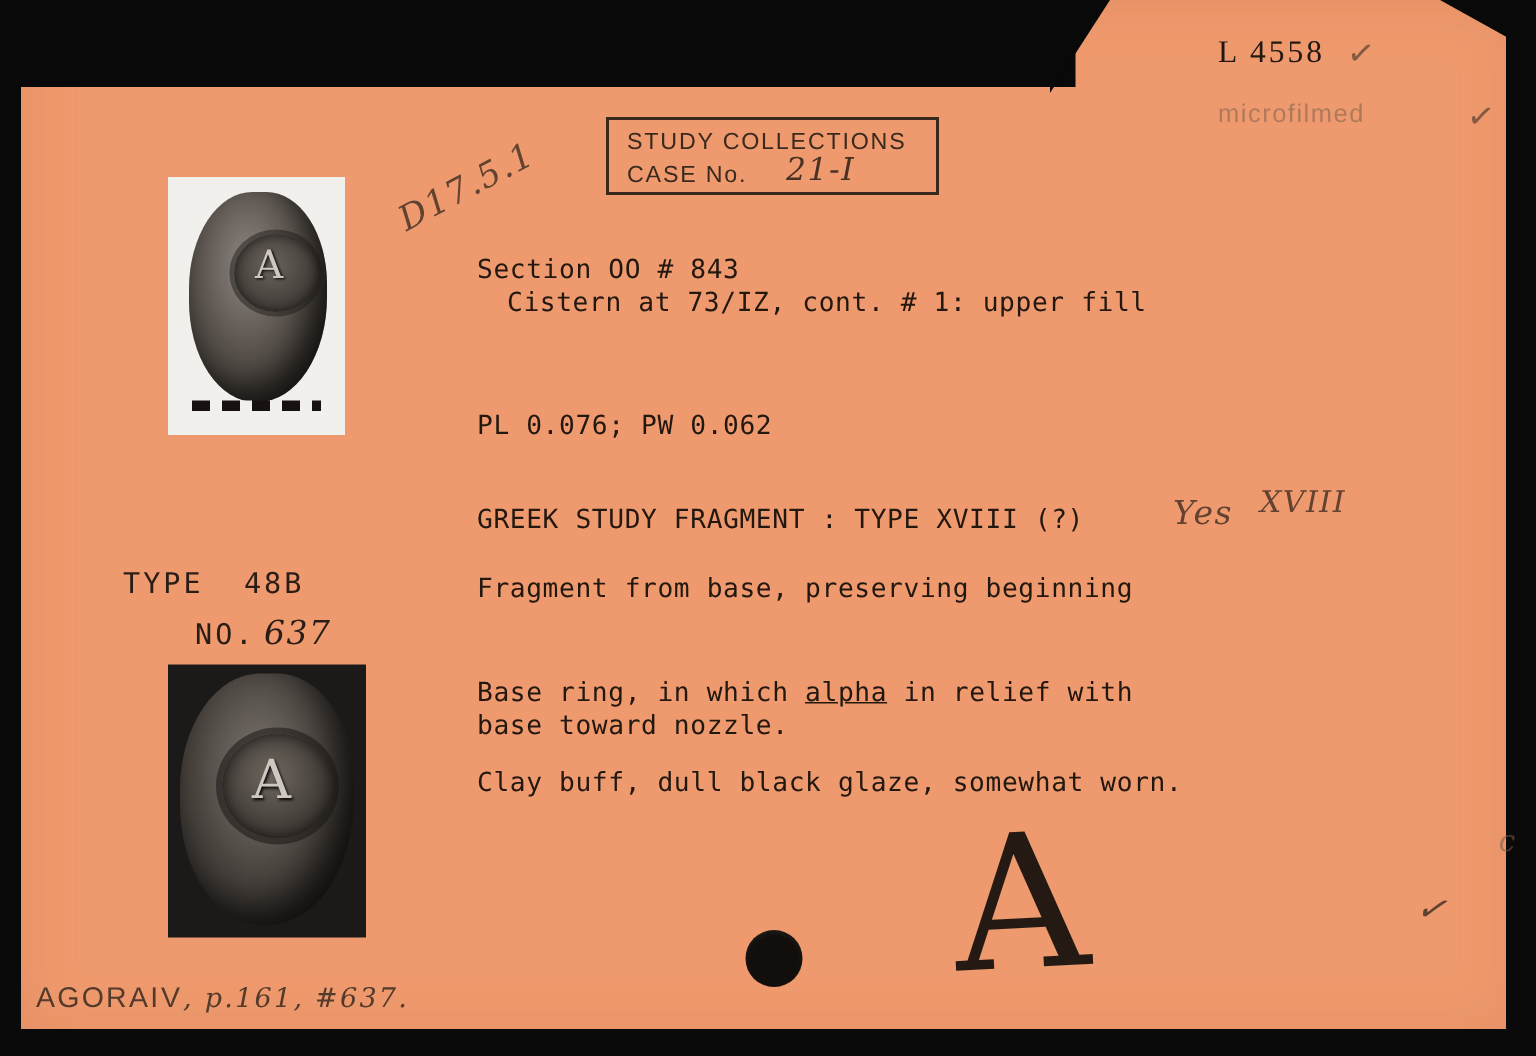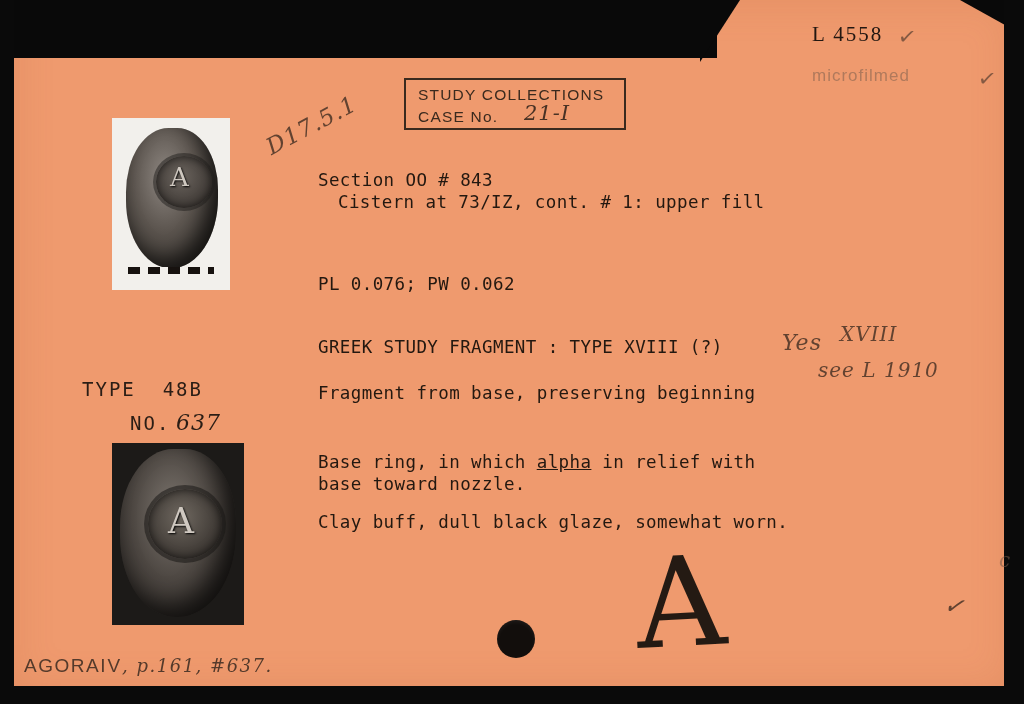--- a/index.html
+++ b/index.html
@@ -301,21 +301,20 @@
 
   <div class="hand hand-note-1">D17.5.1</div>
 
   <div class="typed" style="left:318px; top:168px;">Section OO # 843</div>
   <div class="typed" style="left:318px; top:190px;margin-left:20px;">Cistern at 73/IZ, cont. # 1: upper fill</div>
   <div class="typed" style="left:318px; top:272px;">PL 0.076; PW 0.062</div>
   <div class="typed" style="left:318px; top:335px;">GREEK STUDY FRAGMENT : TYPE XVIII (?)</div>
 
   <div class="hand hand-note-yes">Yes</div>
   <div class="hand hand-note-xviii">XVIII</div>
-  <div class="hand hand-note-see">see L 1910</div>
 
   <div class="typed" style="left:318px; top:381px;">Fragment from base, preserving beginning</div>
 
   <div class="typed" style="left:318px; top:450px;"><span>Base ring, in which </span><span class="u">alpha</span><span> in relief with</span></div>
   <div class="typed" style="left:318px; top:472px;">base toward nozzle.</div>
 
   <div class="typed" style="left:318px; top:510px;">Clay buff, dull black glaze, somewhat worn.</div>
 
   <div class="photo photo-top">
     <div class="obj lamp-top">

